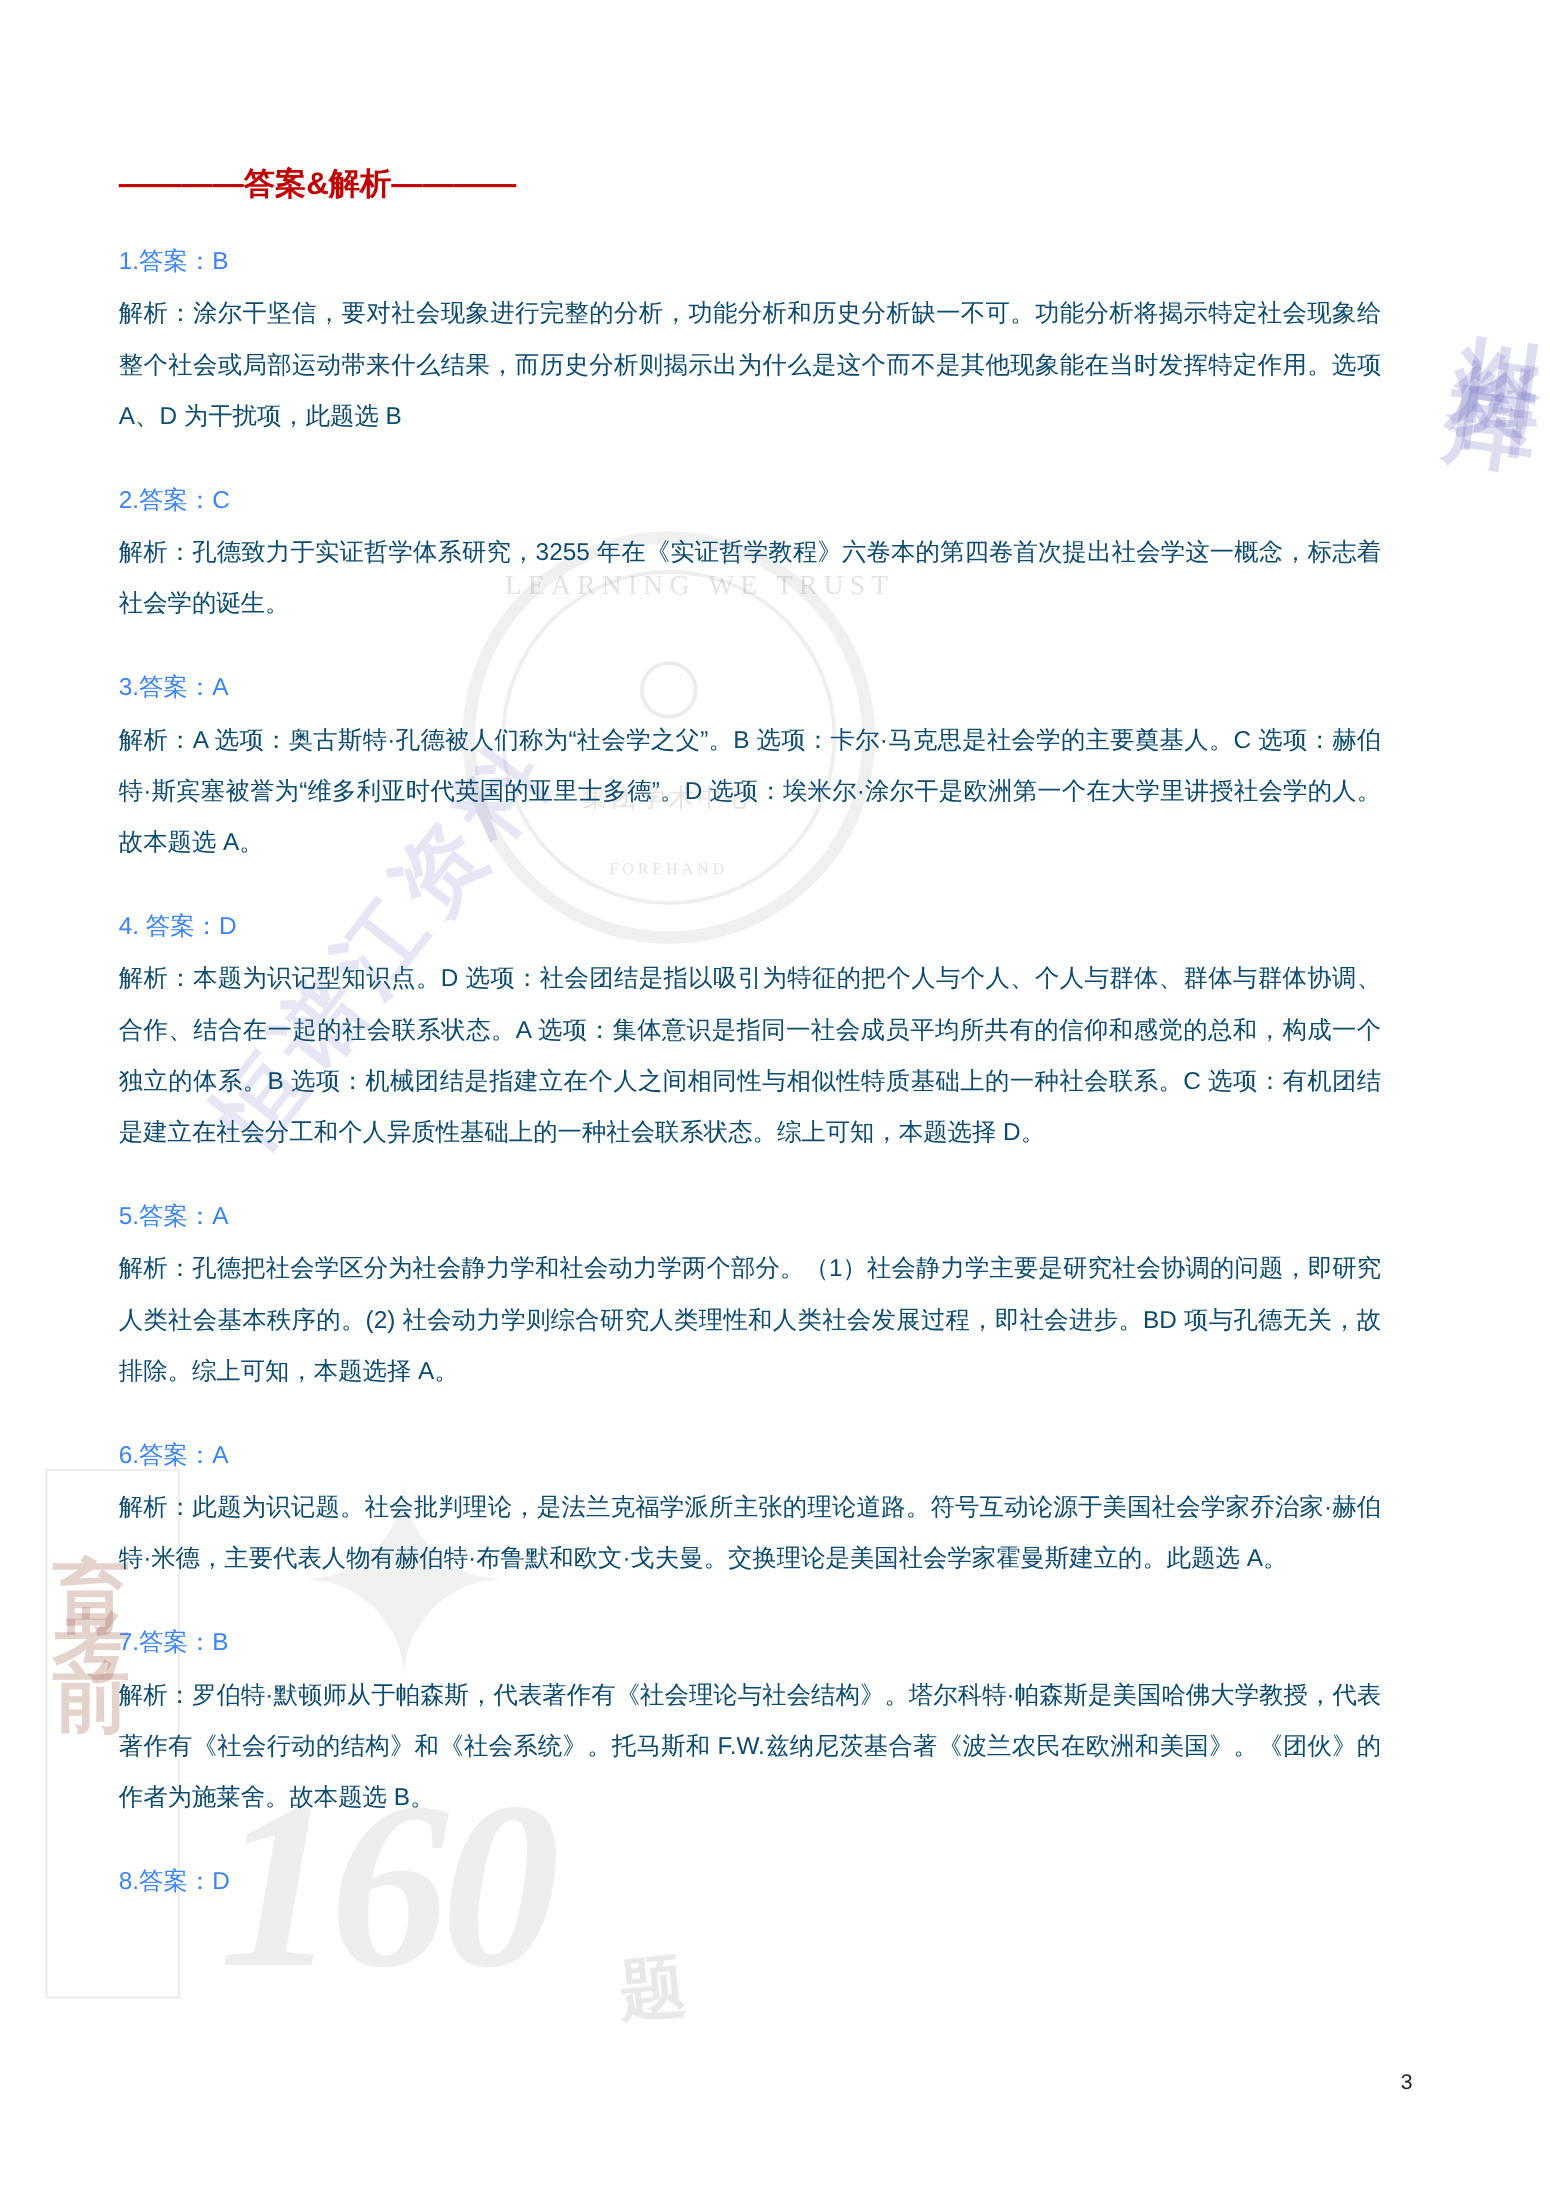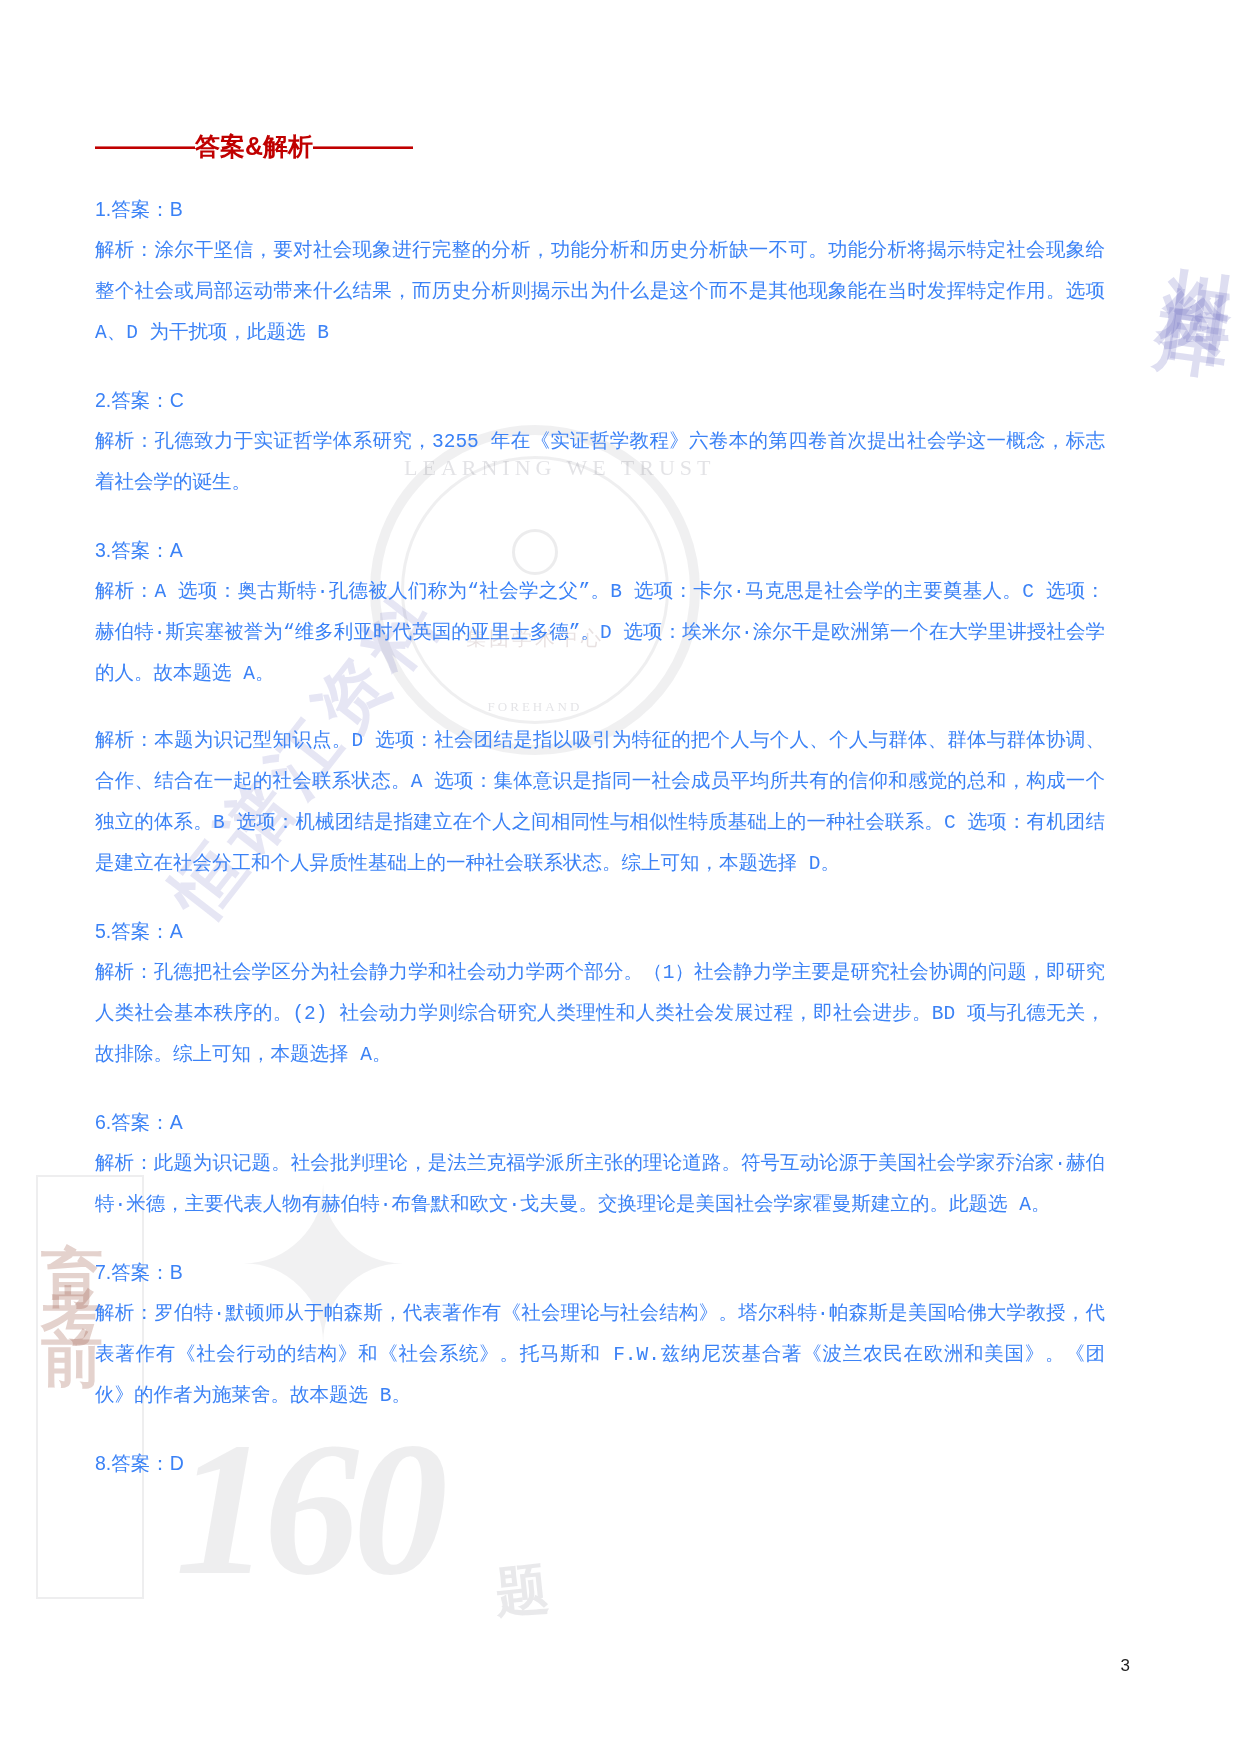--- a/index.html
+++ b/index.html
@@ -60,21 +60,21 @@
     position: absolute;
     width: 100%;
     text-align: center;
     color: rgba(115,115,128,0.20);
     font-size: 22px;
     letter-spacing: 5px;
     font-family: "Liberation Serif", "DejaVu Serif", serif;
     white-space: nowrap;
   }
   .wm-seal-arc-top { top: -4px; }
-  .wm-seal-arc-bottom { bottom: 6px; font-size: 13px; letter-spacing: 3px; }
+  .wm-seal-arc-bottom { bottom: 18px; font-size: 13px; letter-spacing: 3px; }
   .wm-seal-cn {
     color: rgba(150,120,120,0.22);
     font-size: 20px;
     letter-spacing: 3px;
     transform: translateY(48px);
     white-space: nowrap;
     font-family: Liberation Serif, serif;
   }
   .wm-seal-torch {
     position: absolute;
@@ -174,25 +174,24 @@
     margin-top: 26px;
   }
   .qa-answer {
     font-size: 19.5px;
     line-height: 40px;
     color: #3b82f6;
   }
   .qa-explain {
     font-size: 19.5px;
     line-height: 41px;
-    color: #3b82f6;
+    color: #0c4a6e;
     text-align: justify;
     text-justify: inter-character;
     margin-top: 2px;
-    font-family: Liberation Mono, monospace;
   }
 
   .page-number {
     position: absolute;
     right: 110px;
     bottom: 78px;
     font-size: 17px;
     color: #222;
     z-index: 4;
   }
@@ -233,20 +232,21 @@
       <div class="qa-answer">2.答案：C</div>
       <div class="qa-explain">解析：孔德致力于实证哲学体系研究，3255 年在《实证哲学教程》六卷本的第四卷首次提出社会学这一概念，标志着社会学的诞生。</div>
     </div>
 
     <div class="qa-block">
       <div class="qa-answer">3.答案：A</div>
       <div class="qa-explain">解析：A 选项：奥古斯特·孔德被人们称为“社会学之父”。B 选项：卡尔·马克思是社会学的主要奠基人。C 选项：赫伯特·斯宾塞被誉为“维多利亚时代英国的亚里士多德”。D 选项：埃米尔·涂尔干是欧洲第一个在大学里讲授社会学的人。故本题选 A。</div>
     </div>
 
     <div class="qa-block">
+      <div class="qa-answer">4. 答案：D</div>
       <div class="qa-explain">解析：本题为识记型知识点。D 选项：社会团结是指以吸引为特征的把个人与个人、个人与群体、群体与群体协调、合作、结合在一起的社会联系状态。A 选项：集体意识是指同一社会成员平均所共有的信仰和感觉的总和，构成一个独立的体系。B 选项：机械团结是指建立在个人之间相同性与相似性特质基础上的一种社会联系。C 选项：有机团结是建立在社会分工和个人异质性基础上的一种社会联系状态。综上可知，本题选择 D。</div>
     </div>
 
     <div class="qa-block">
       <div class="qa-answer">5.答案：A</div>
       <div class="qa-explain">解析：孔德把社会学区分为社会静力学和社会动力学两个部分。（1）社会静力学主要是研究社会协调的问题，即研究人类社会基本秩序的。(2) 社会动力学则综合研究人类理性和人类社会发展过程，即社会进步。BD 项与孔德无关，故排除。综上可知，本题选择 A。</div>
     </div>
 
     <div class="qa-block">
       <div class="qa-answer">6.答案：A</div>

